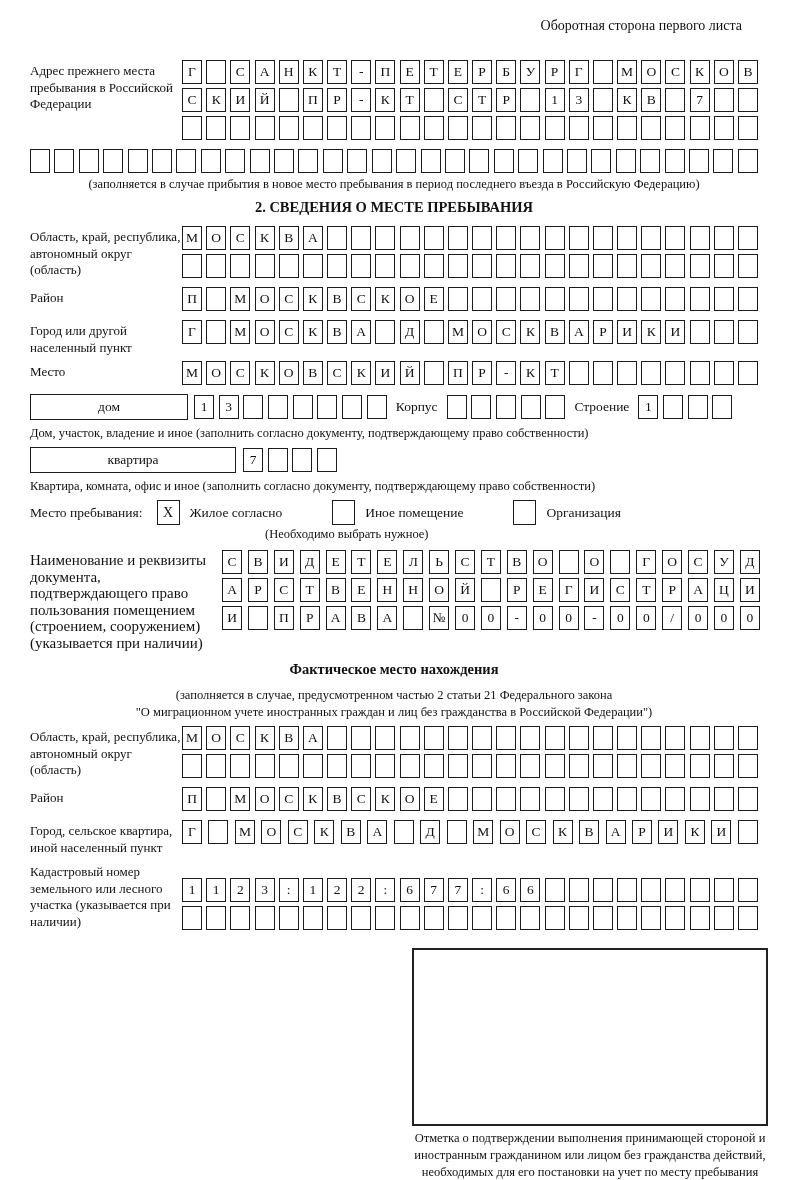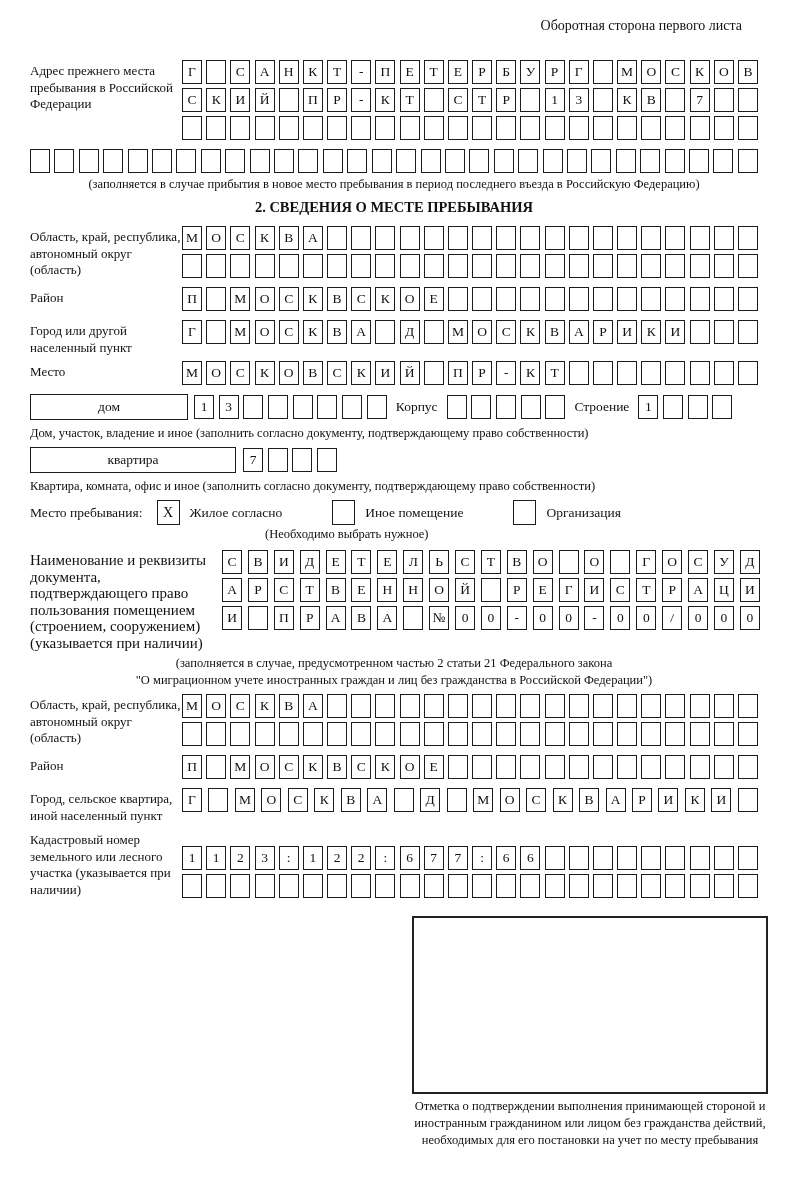--- a/index.html
+++ b/index.html
@@ -430,20 +430,21 @@
           <div class="cell">0</div>
           <div class="cell">0</div>
           <div class="cell">/</div>
           <div class="cell">0</div>
           <div class="cell">0</div>
           <div class="cell">0</div>
         </div>
     </div>
   </div>
 
+  <div class="sec-title" style="margin-top:10px;">Фактическое место нахождения</div>
   <div class="caption center mb2">(заполняется в случае, предусмотренном частью 2 статьи 21 Федерального закона</div>
   <div class="caption center">"О миграционном учете иностранных граждан и лиц без гражданства в Российской Федерации")</div>
 
   <div class="frow">
     <div class="flabel">Область, край, республика, автономный округ (область)</div>
     <div class="rows">
       <div class="cells-row w24">
           <div class="cell">М</div>
           <div class="cell">О</div>
           <div class="cell">С</div>

